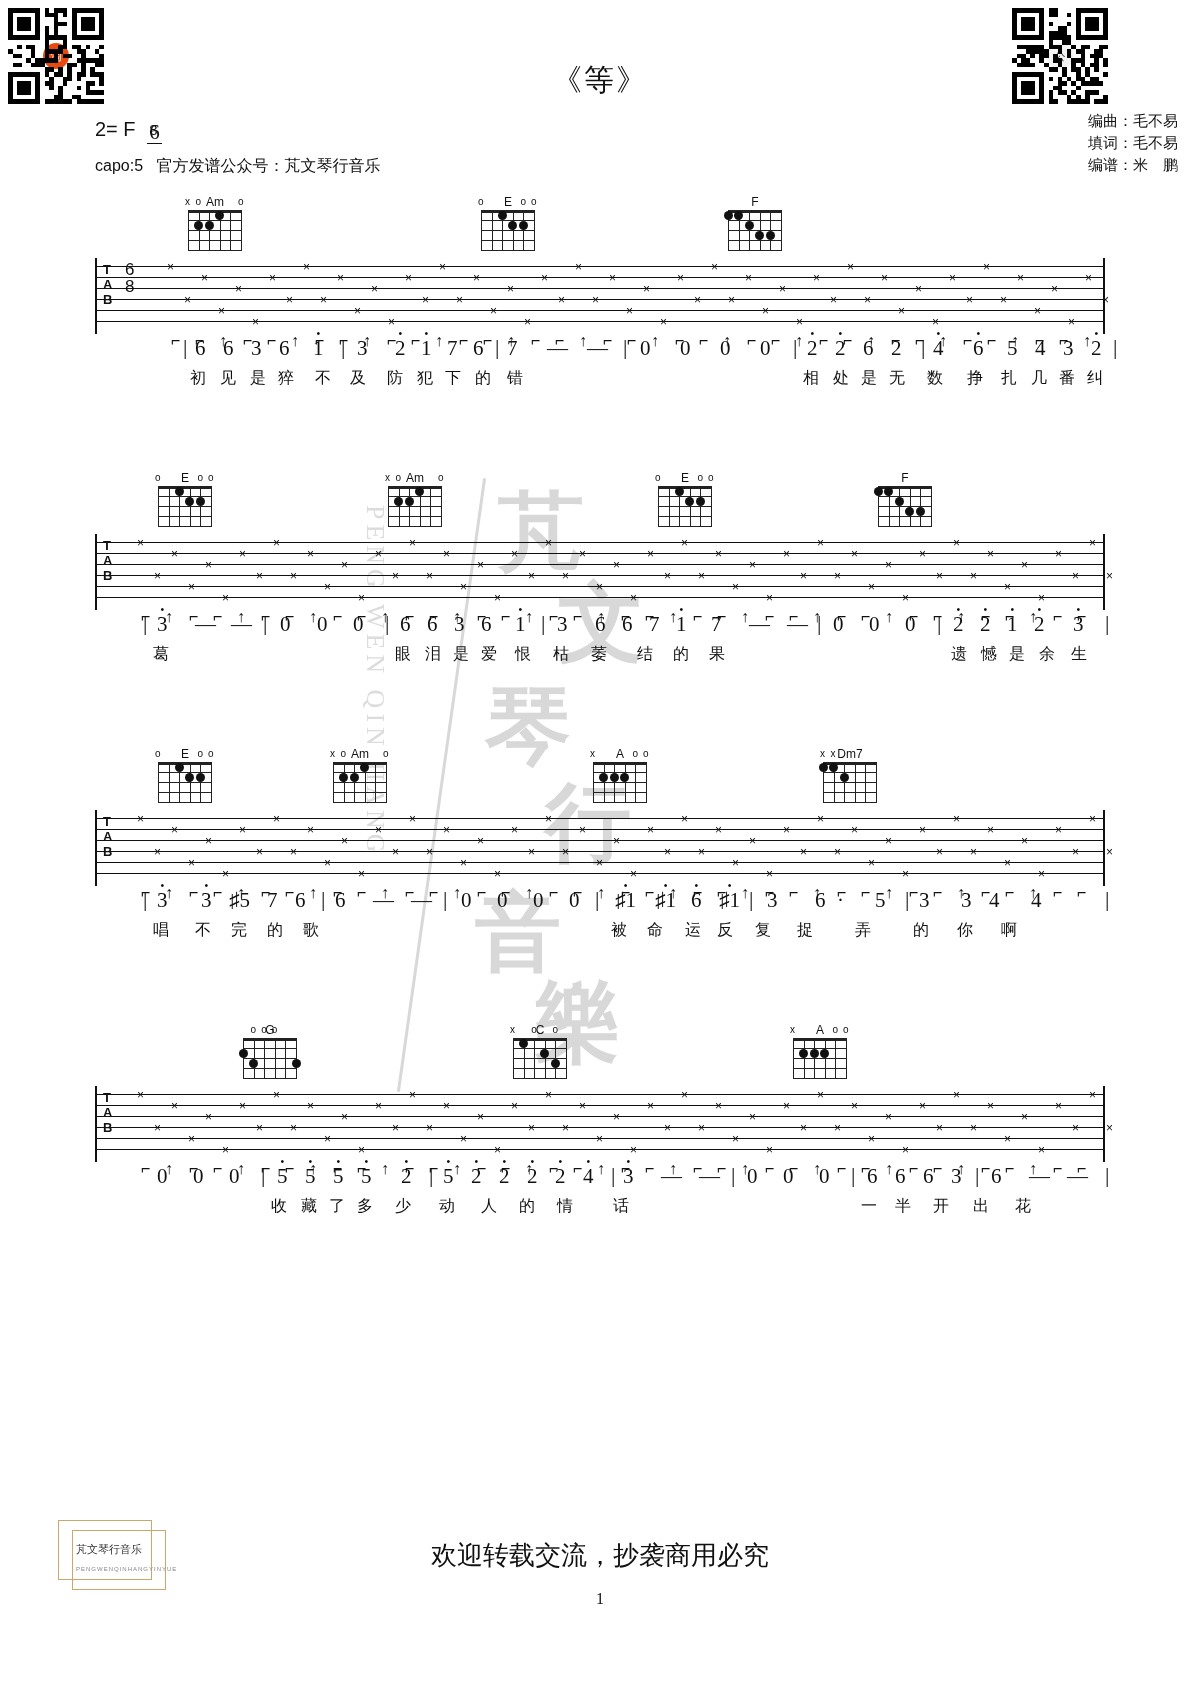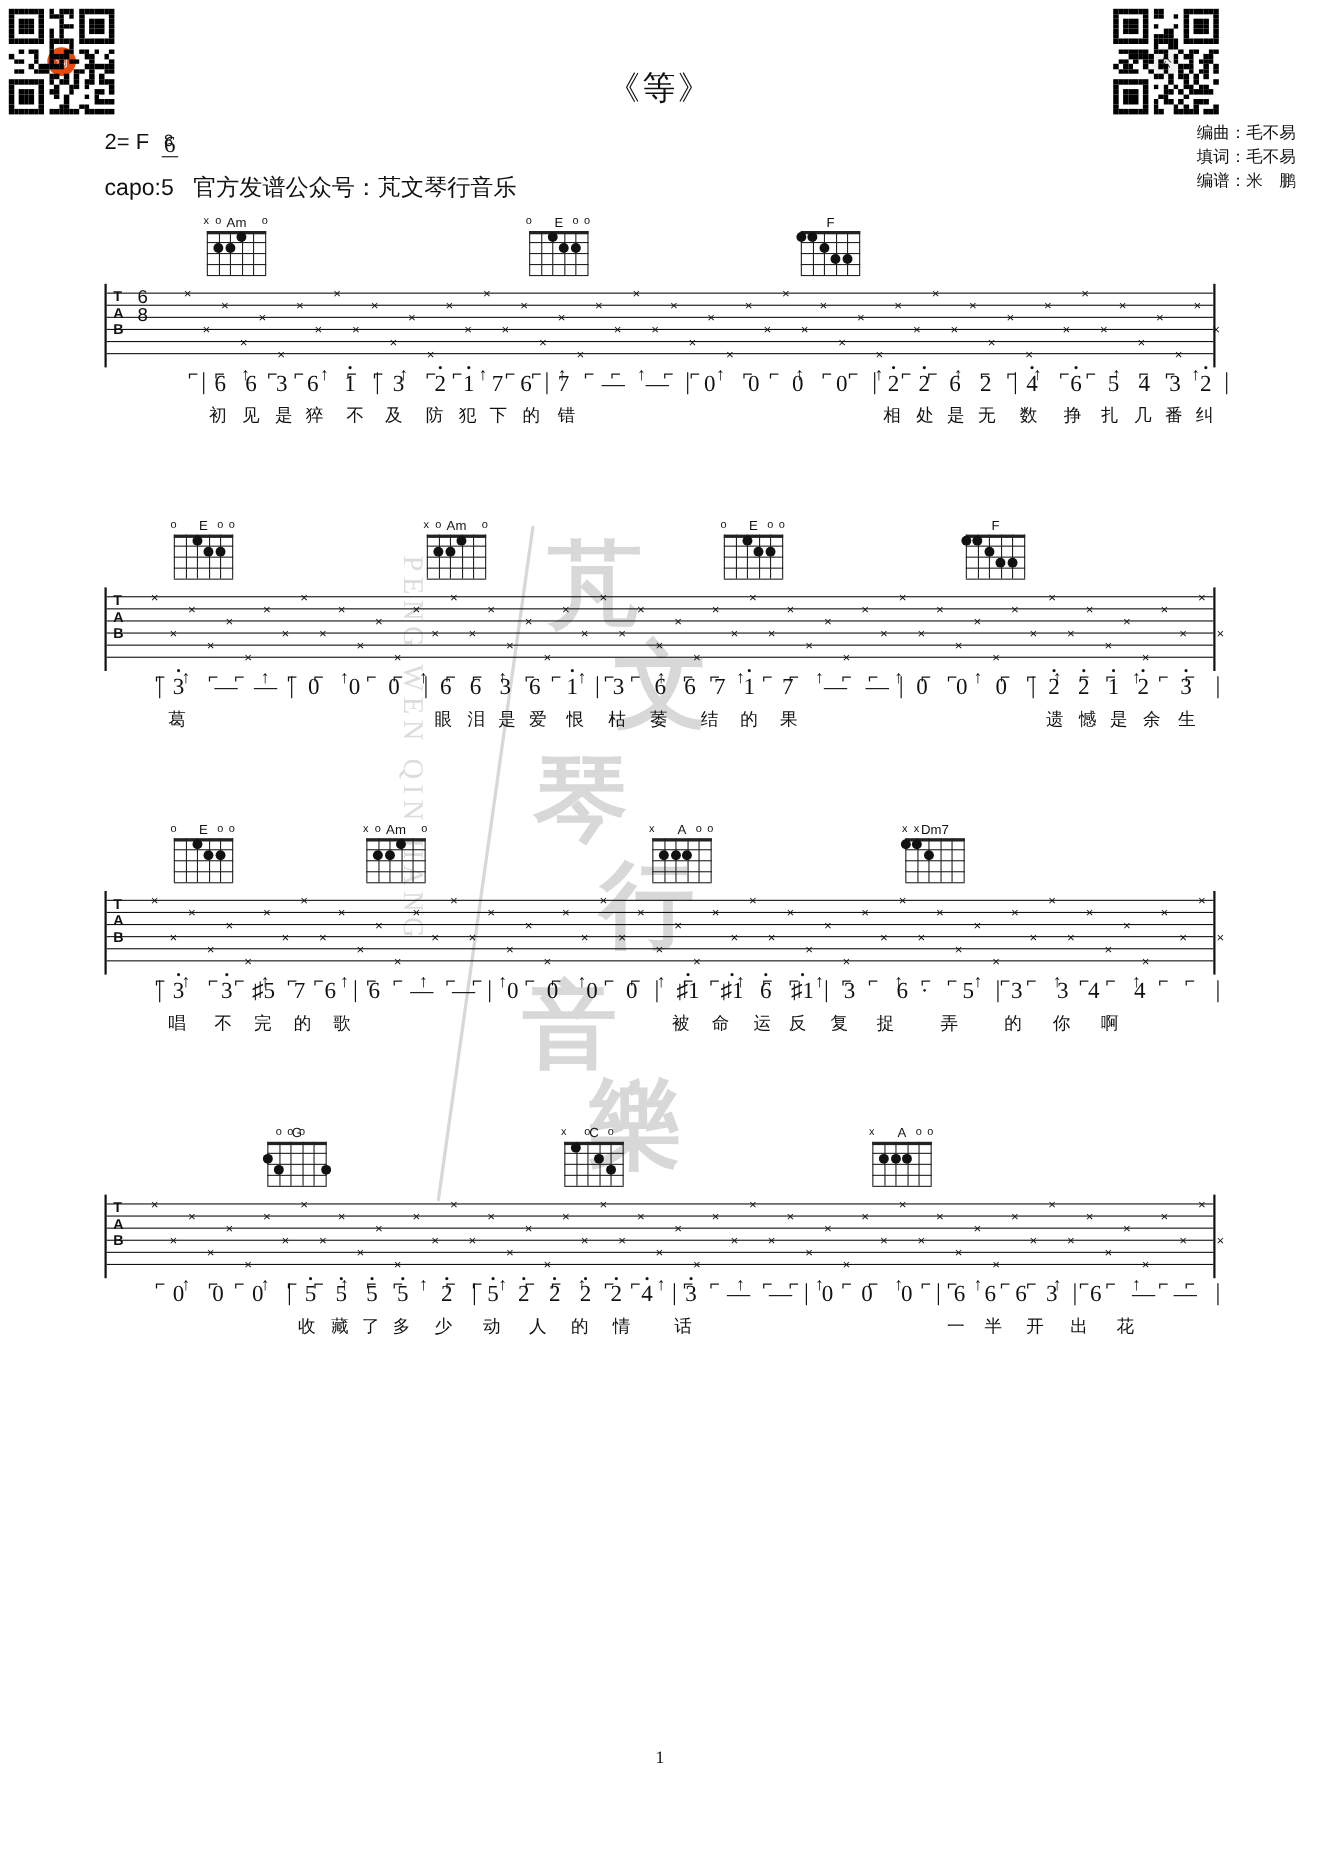--- a/index.html
+++ b/index.html
@@ -22,21 +22,21 @@
   .badge-wx{background:#f2f2f2;color:#333;border:2px solid #fff;}
 
   
   .title{position:absolute;width:1200px;text-align:center;top:60px;
     font-size:30px;font-family:"Liberation Serif","DejaVu Serif",serif;letter-spacing:2px;}
   .keyline{position:absolute;left:95px;top:118px;font-size:20px;}
   .keyline .frac{display:inline-block;vertical-align:middle;text-align:center;
     line-height:1.0;font-size:15px;margin-left:6px;position:relative;top:-1px;}
   .keyline .frac .num{display:block;border-bottom:1px solid #111;padding:0 2px;}
   .keyline .frac .den{display:block;padding:0 2px;}
-  .capoline{position:absolute;left:95px;top:156px;font-size:21px;}
+  .capoline{position:absolute;left:95px;top:156px;font-size:16px;}
   .credits{position:absolute;right:22px;top:110px;text-align:right;font-size:15px;line-height:1.45;}
 
   
   .wm{position:absolute;left:380px;top:455px;width:300px;height:680px;
       pointer-events:none;}
   .wm .big{position:absolute;font-family:"Liberation Serif","DejaVu Serif",serif;
       color:#d8d8d8;font-size:86px;font-weight:bold;}
   .wm .w1{left:118px;top:20px;}
   .wm .w2{left:178px;top:110px;}
   .wm .w3{left:105px;top:215px;}
@@ -1553,14 +1553,21 @@
         <div class="lyr" style="left: 462px; top: 34px;">情</div>
         <div class="lyr" style="left: 518px; top: 34px;">话</div>
         <div class="lyr" style="left: 766px; top: 34px;">一</div>
         <div class="lyr" style="left: 800px; top: 34px;">半</div>
         <div class="lyr" style="left: 838px; top: 34px;">开</div>
         <div class="lyr" style="left: 878px; top: 34px;">出</div>
         <div class="lyr" style="left: 920px; top: 34px;">花</div>
       </div>
     </div>
 
+  <div class="foot-logo">
+    <div class="frameA"></div>
+    <div class="frameB"></div>
+    <div class="t1">芃文琴行音乐</div>
+    <div class="t2">PENGWENQINHANGYINYUE</div>
+  </div>
+  <div class="footnote">欢迎转载交流，抄袭商用必究</div>
   <div class="pageno">1</div>
 </div>
 
 </body></html>

